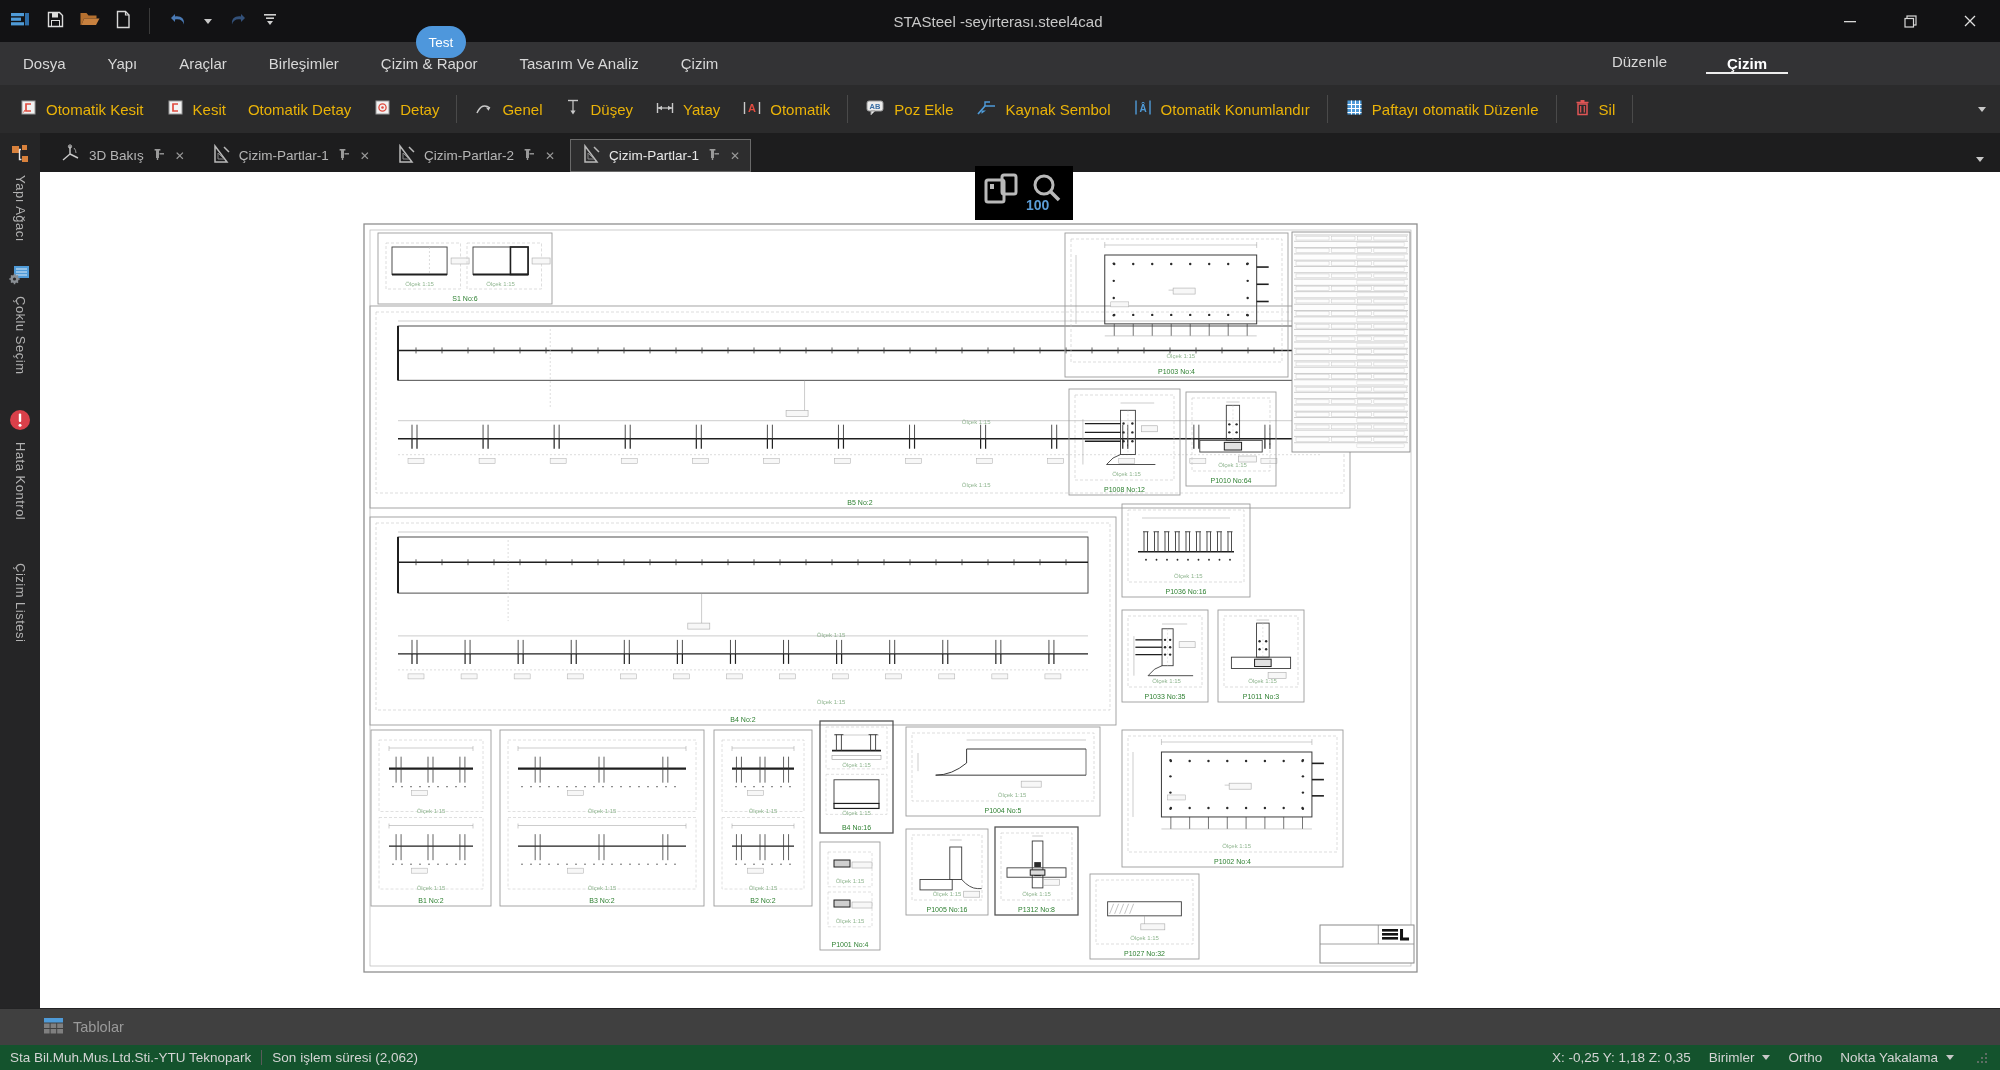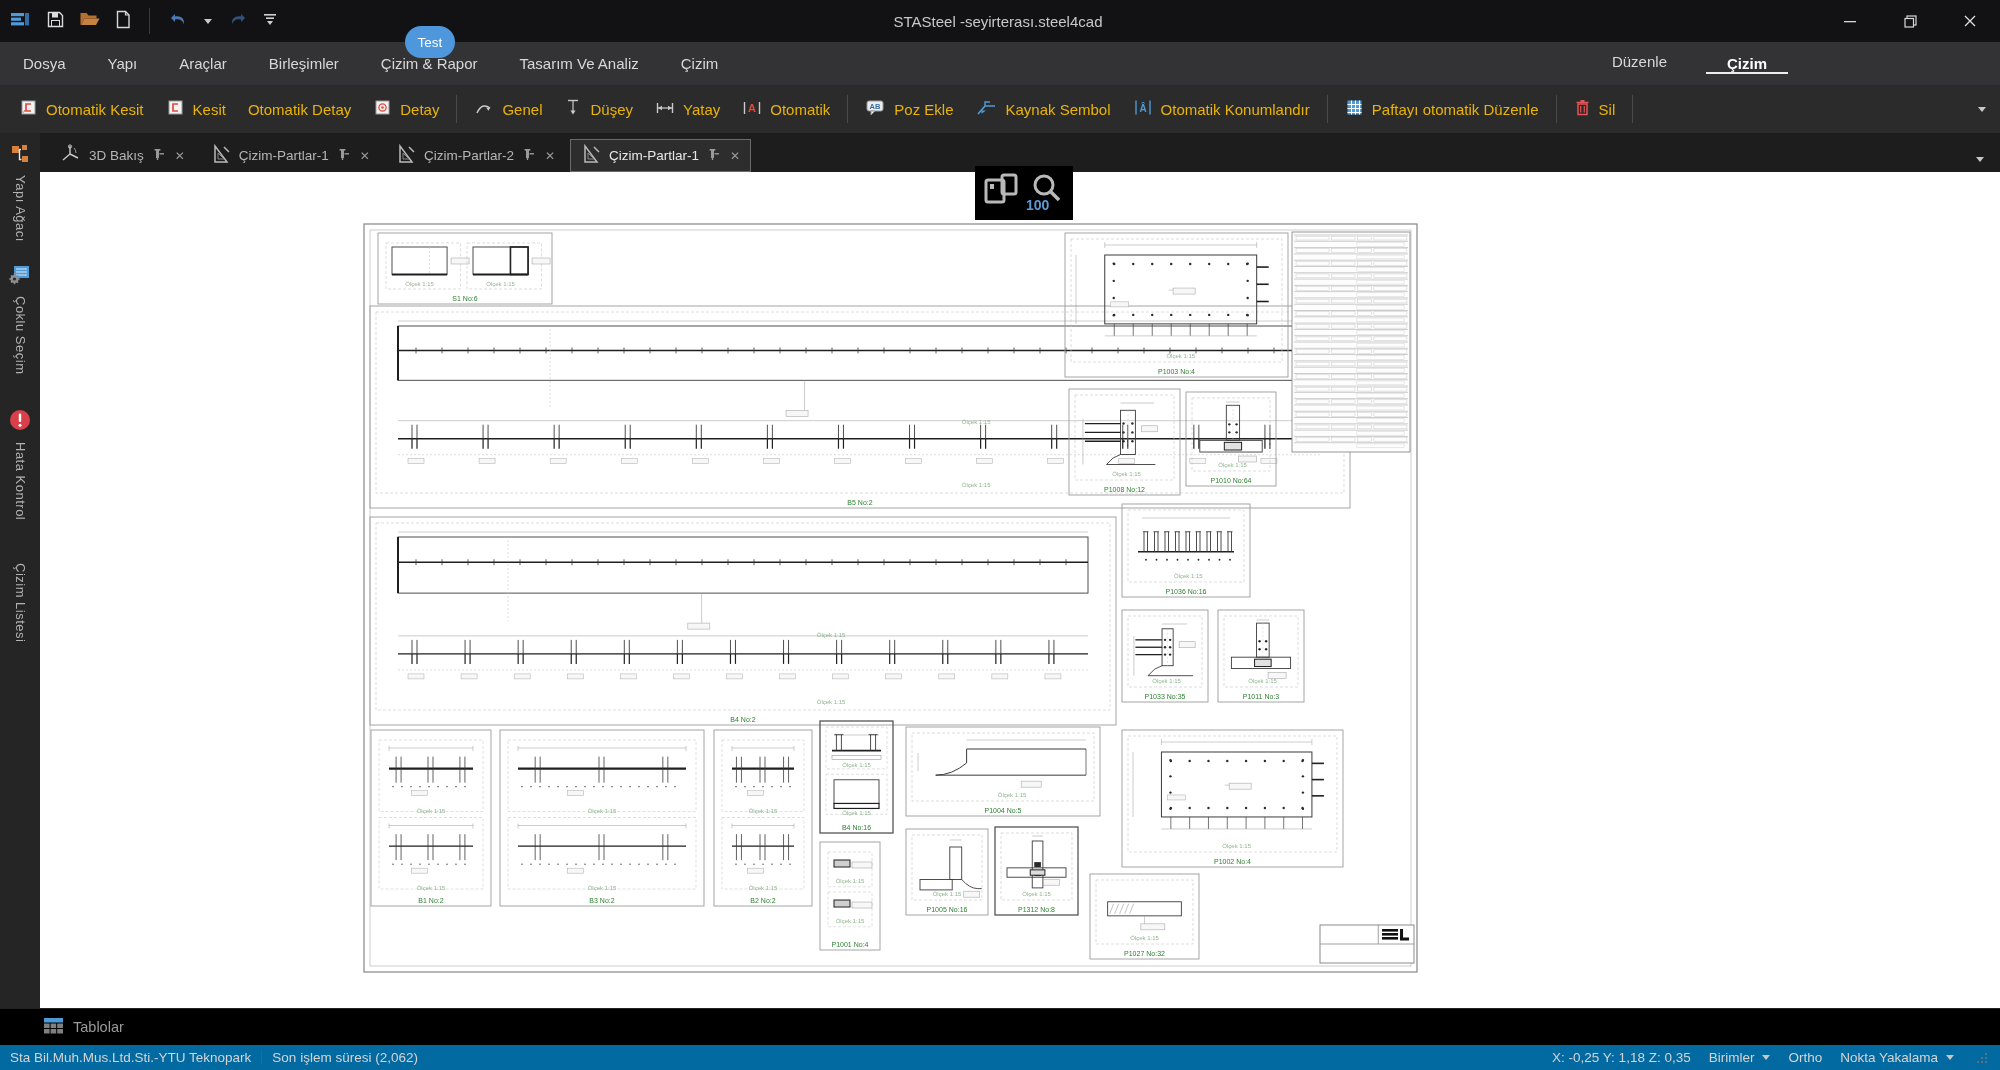--- a/index.html
+++ b/index.html
@@ -14,21 +14,21 @@
   .tb-right { margin-left:auto; display:flex; align-items:center; height:100%; }
   .sel-box { background:#2c2c2d; height:100%; display:flex; align-items:center; gap:16px; padding:0 14px; font-size:15px; color:#d2d2d2; }
   .win-btn { width:60px; height:100%; display:flex; align-items:center; justify-content:center; color:#d8d8d8; font-size:14px; }
   .caret { width:0; height:0; border-left:4px solid transparent; border-right:4px solid transparent; border-top:5px solid #c8c8c8; display:inline-block; }
 
   
   .menubar { height:43px; background:#333335; display:flex; align-items:center; font-size:15px; color:#d8d8d8; padding-left:2px; }
   .menu-item { padding:0 21px; height:100%; display:flex; align-items:center; }
   .menu-right { margin-left:auto; margin-right:212px; display:flex; gap:18px; }
   .menu-item.active { color:#ffffff; font-weight:bold; border-bottom:2px solid #ededed; padding-top:2px; }
-  .test-badge { position:absolute; left:405px; top:26px; width:50px; height:32px; border-radius:16px;
+  .test-badge { position:absolute; left:416px; top:26px; width:50px; height:32px; border-radius:16px;
     background:#4e97dc; color:#fff; font-size:13.5px; display:flex; align-items:center; justify-content:center; z-index:30; }
 
   
   .toolbar { height:48px; background:#2b2b2c; display:flex; align-items:center; padding-left:8px; color:#eab308; font-size:15px; }
   .tool-btn { display:flex; align-items:center; gap:8px; padding:0 11px; height:36px; }
   .tool-sep { width:1px; height:28px; background:#4a4a4a; margin:0 6px; }
   .toolbar-caret { margin-left:auto; margin-right:14px; }
 
   
   .main-row { display:flex; height:875px; }
@@ -41,23 +41,23 @@
   .tab.active { background:#2d2d2e; border:1px solid #6a6a6a; color:#e8e8e8; }
   .tab .x { color:#9a9a9a; font-size:12px; margin-left:2px; }
   .tabbar-right { margin-left:auto; margin-right:16px; display:flex; align-items:center; gap:12px; padding-bottom:10px; }
   .canvas-area { position:relative; height:836px; background:#ffffff; }
   .overlay-tools { position:absolute; left:935px; top:-6px; width:98px; height:54px; background:#000000;
     display:flex; align-items:center; justify-content:center; gap:8px; z-index:20; }
   .zoom-wrap { position:relative; width:36px; height:40px; }
   .zoom-val { position:absolute; left:-4px; bottom:0; color:#5b9bd5; font-weight:bold; font-size:14px; }
 
   
-  .tables-bar { height:37px; background:#000000; display:flex; align-items:center; padding-left:44px; gap:10px;
+  .tables-bar { height:37px; background:#404040; display:flex; align-items:center; padding-left:44px; gap:10px;
     color:#9a9a9a; font-size:14.5px; border-top:1px solid #232324; }
-  .statusbar { height:25px; background:#0369a1; display:flex; align-items:center; color:#d4d4d4; font-size:13.5px; padding:0 6px; }
+  .statusbar { height:25px; background:#14532d; display:flex; align-items:center; color:#d4d4d4; font-size:13.5px; padding:0 6px; }
   .st-sep { width:1px; height:15px; background:#5a5a5a; margin:0 10px; }
   .st-right { margin-left:auto; display:flex; align-items:center; gap:18px; margin-right:6px; }
   .grip { display:flex; align-items:flex-end; margin-left:4px; }
 </style>
 </head>
 <body>
 
 <div class="titlebar">
   <div class="tb-icons">
     <span>

